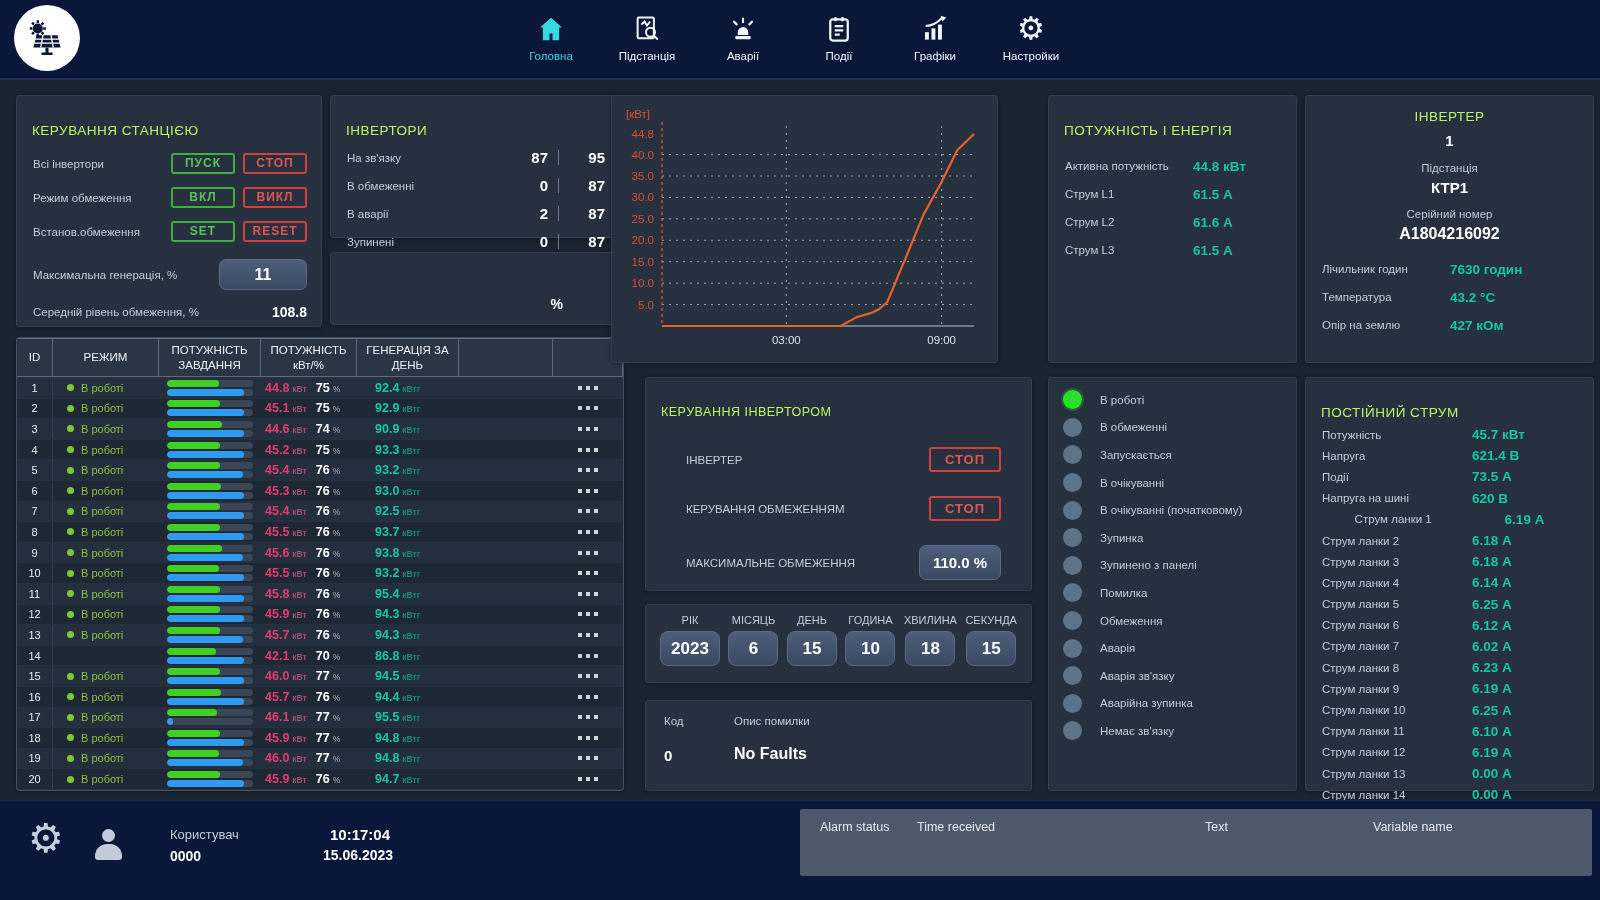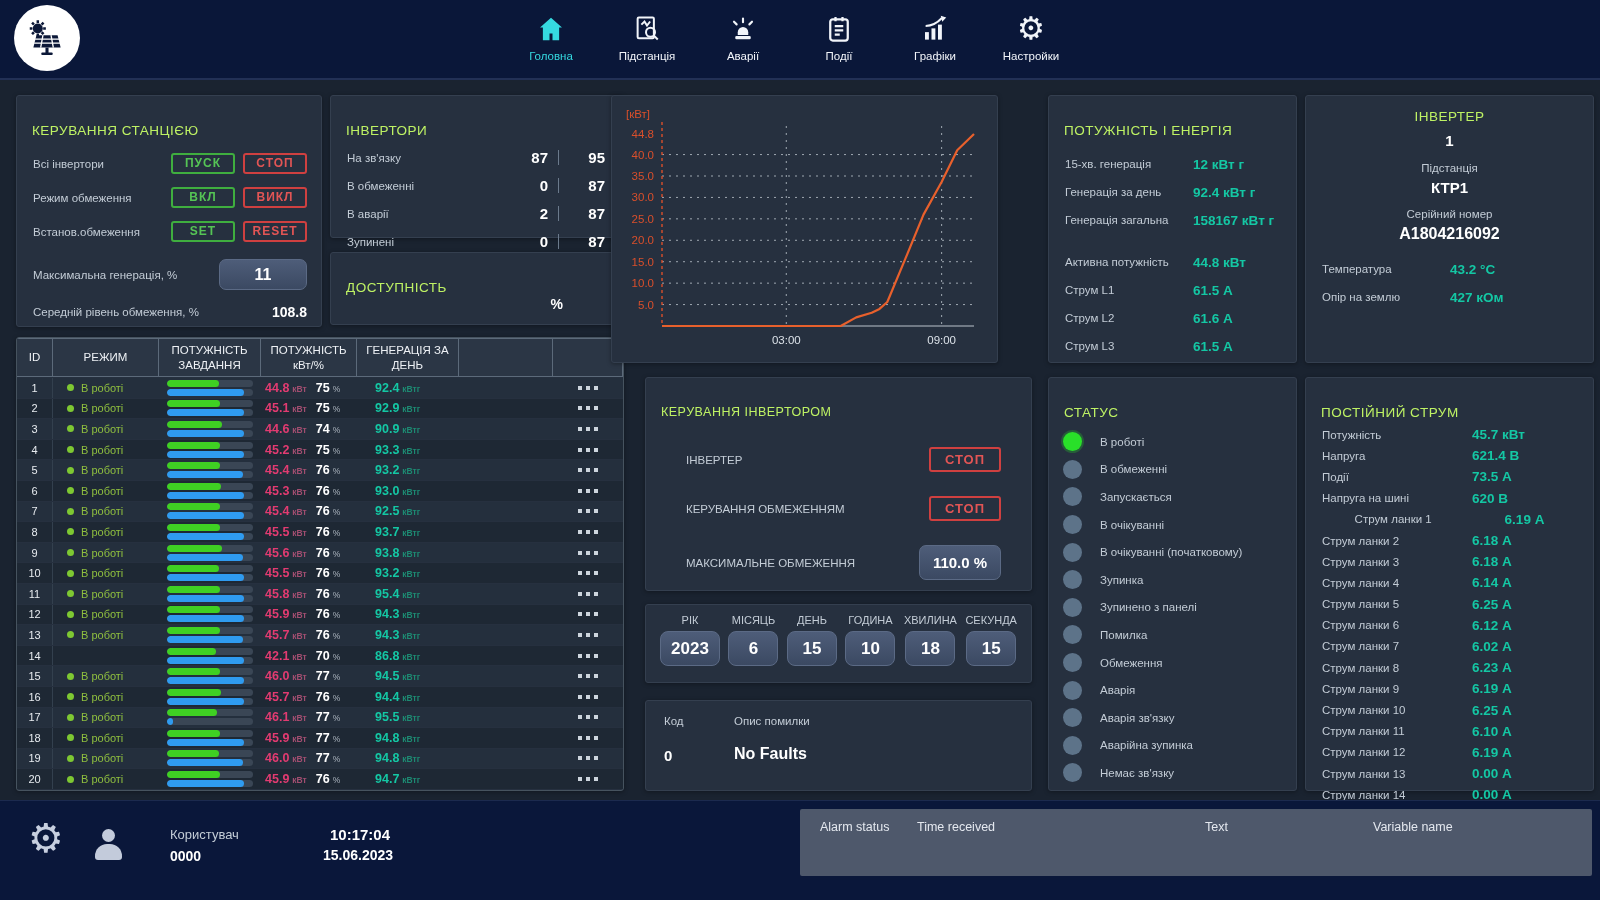--- a/index.html
+++ b/index.html
@@ -221,21 +221,20 @@
         <div class="inv-row">
           <span class="lbl">Зупинені</span>
           <b>0</b>
           <span class="inv-div"></span>
           <b>87</b>
         </div>
       </div>
   </div>
 
   <div class="panel" style="left:330px;top:252px;width:292px;height:71px;">
-    <div class="ptitle">ДОСТУПНІСТЬ</div>
     <div class="wval" style="position:absolute;right:60px;bottom:12px;">%</div>
   </div>
 
   <div class="panel tbl" style="left:16px;top:337px;width:606px;height:452px;border-color:#46535f;">
     <div class="thead">
         <div class="th" style="width: 36px;">ID</div>
         <div class="th" style="width: 106px;">РЕЖИМ</div>
         <div class="th" style="width: 102px;">ПОТУЖНІСТЬ
 ЗАВДАННЯ</div>
         <div class="th" style="width: 96px;">ПОТУЖНІСТЬ
@@ -987,34 +986,20 @@
 
   <div class="panel" style="left:645px;top:700px;width:385px;height:89px;">
     <div style="position:absolute;left:18px;top:14px;" class="lbl">Код</div>
     <div style="position:absolute;left:88px;top:14px;" class="lbl">Опис помилки</div>
     <div style="position:absolute;left:18px;top:46px;font-size:15px;" class="wval">0</div>
     <div style="position:absolute;left:88px;top:44px;font-size:16px;" class="wval">No Faults</div>
   </div>
 
   <div class="panel" style="left:1048px;top:95px;width:247px;height:266px;">
     <div class="ptitle">ПОТУЖНІСТЬ І ЕНЕРГІЯ</div>
-    <div style="margin-top:12px;">
-        <div class="kv">
-          <span class="lbl">15-хв. генерація</span>
-          <span class="teal val">12 кВт г</span>
-        </div>
-        <div class="kv">
-          <span class="lbl">Генерація за день</span>
-          <span class="teal val">92.4 кВт г</span>
-        </div>
-        <div class="kv">
-          <span class="lbl">Генерація загальна</span>
-          <span class="teal val">158167 кВт г</span>
-        </div>
-      </div>
     <div style="margin-top:14px;">
         <div class="kv">
           <span class="lbl">Активна потужність</span>
           <span class="teal val">44.8 кВт</span>
         </div>
         <div class="kv">
           <span class="lbl">Струм L1</span>
           <span class="teal val">61.5 А</span>
         </div>
         <div class="kv">
@@ -1022,21 +1007,20 @@
           <span class="teal val">61.6 А</span>
         </div>
         <div class="kv">
           <span class="lbl">Струм L3</span>
           <span class="teal val">61.5 А</span>
         </div>
       </div>
   </div>
 
   <div class="panel" style="left:1048px;top:377px;width:247px;height:412px;">
-    <div class="ptitle">СТАТУС</div>
     <div style="margin-top:8px;">
         <div class="strow">
           <span class="scirc on"></span>
           <span class="lbl">В роботі</span>
         </div>
         <div class="strow">
           <span class="scirc"></span>
           <span class="lbl">В обмеженні</span>
         </div>
         <div class="strow">
@@ -1087,20 +1071,24 @@
   </div>
 
   <div class="panel" style="left:1305px;top:95px;width:287px;height:266px;">
     <div class="ptitle center" style="padding-top:13px;">ІНВЕРТЕР</div>
     <div class="wval center" style="margin-top:8px;font-size:15px;">1</div>
     <div class="lbl center" style="margin-top:13px;">Підстанція</div>
     <div class="wval center" style="margin-top:5px;font-size:15px;">КТР1</div>
     <div class="lbl center" style="margin-top:12px;">Серійний номер</div>
     <div class="wval center" style="margin-top:5px;font-size:16px;">A1804216092</div>
     <div style="margin-top:12px;">
+        <div class="kv">
+          <span class="lbl">Лічильник годин</span>
+          <span class="teal val">7630 годин</span>
+        </div>
         <div class="kv">
           <span class="lbl">Температура</span>
           <span class="teal val">43.2 °C</span>
         </div>
         <div class="kv">
           <span class="lbl">Опір на землю</span>
           <span class="teal val">427 кОм</span>
         </div>
       </div>
   </div>

